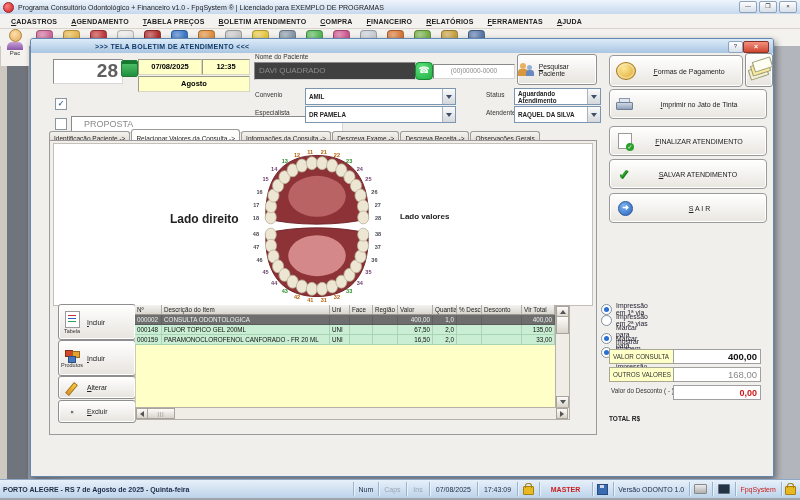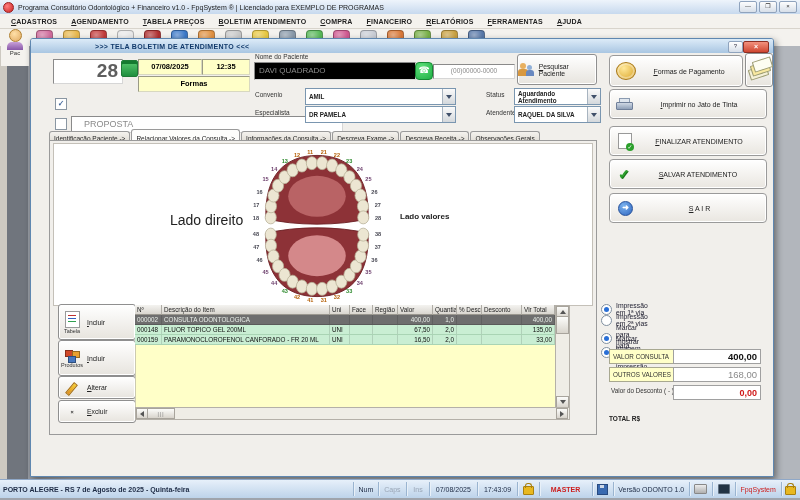--- a/index.html
+++ b/index.html
@@ -217,30 +217,30 @@
   <span class="xbtn" style="left:712px">×</span>
 
   <div class="abs sunken" style="left:22px;top:20px;width:64px;height:23px;text-align:right;
        font-size:19px;font-weight:bold;color:#5e5e5e;line-height:22px;padding-right:4px">28</div>
   <span class="cal" style="left:90px;top:21px"></span>
   <div class="abs yfield" style="left:107px;top:20px;width:62px;height:14px;font-size:7.5px;font-weight:bold;
        text-align:center;line-height:13px">07/08/2025</div>
   <div class="abs yfield" style="left:171px;top:20px;width:46px;height:14px;font-size:7.5px;font-weight:bold;
        text-align:center;line-height:13px">12:35</div>
   <div class="abs yfield" style="left:107px;top:37px;width:110px;height:14px;font-size:7.5px;font-weight:bold;
-       text-align:center;line-height:13px">Formas</div>
+       text-align:center;line-height:13px">Agosto</div>
 
   <span class="cb" style="left:24px;top:59px" id="cb-boletim">✓</span>
   <span class="cb" style="left:24px;top:79px" id="cb-proposta"></span>
   <div class="abs sunken" style="left:40px;top:77px;width:258px;height:15px;font-size:9px;color:#8a8a8a;
        line-height:14px;padding-left:12px">PROPOSTA</div>
 
   <span class="abs lbl" style="left:224px;top:14px">Nome do Paciente</span>
   <div class="abs sunken" style="left:223px;top:23px;width:156px;height:16px;font-size:8px;color:#8c8c8c;
-       line-height:15px;padding-left:4px;background:#000000">DAVI QUADRADO</div>
+       line-height:15px;padding-left:4px;background:#404040">DAVI QUADRADO</div>
   <span class="whats" style="left:384px;top:23px">☎</span>
   <div class="abs sunken" style="left:402px;top:25px;width:80px;height:13px;font-size:6.5px;color:#8a8a8a;
        text-align:center;line-height:12px">(00)00000-0000</div>
   <div class="abs btn3d" style="left:486px;top:15px;width:78px;height:29px">
     <span class="people">
       <b style="left:2px;top:1px;width:6px;height:6px;background:#e8b060"></b>
       <u style="left:0;top:7px;width:10px;height:7px;background:#d89840"></u>
       <b style="left:9px;top:3px;width:5px;height:5px;background:#90b0d8"></b>
       <u style="left:8px;top:8px;width:8px;height:6px;background:#6888c0"></u>
     </span>
@@ -339,21 +339,21 @@
           <text x="141.1228816642814" y="63.20889521035939" text-anchor="middle" font-size="6" font-weight="bold" fill="#6b3d6b" class="chart-num">34</text>
           <ellipse cx="136.9335283972712" cy="43.41050789081146" rx="6" ry="7" fill="#ece6d2" stroke="#b5ae94" stroke-width="0.8"></ellipse>
           <text x="150.352257484398" y="51.94617631099179" text-anchor="middle" font-size="6" font-weight="bold" fill="#6b3d6b" class="chart-num">35</text>
           <ellipse cx="141.88434684610723" cy="32.7639866626831" rx="6" ry="7" fill="#ece6d2" stroke="#b5ae94" stroke-width="0.8"></ellipse>
           <text x="156.88733783686155" y="38.93376147661268" text-anchor="middle" font-size="6" font-weight="bold" fill="#4a4a55" class="chart-num">36</text>
           <ellipse cx="144.55304910036995" cy="21.204120134507676" rx="6" ry="7" fill="#ece6d2" stroke="#b5ae94" stroke-width="0.8"></ellipse>
           <text x="160.4100248124883" y="24.80503571995383" text-anchor="middle" font-size="6" font-weight="bold" fill="#4a4a55" class="chart-num">37</text>
           <ellipse cx="144.8097349045873" cy="9.293589891626453" rx="6" ry="7" fill="#ece6d2" stroke="#b5ae94" stroke-width="0.8"></ellipse>
           <text x="160.7488500740552" y="10.247720978654556" text-anchor="middle" font-size="6" font-weight="bold" fill="#4a4a55" class="chart-num">38</text>
         </svg>
-      <span class="abs" style="left:116px;top:68px;font-size:14px;font-weight:normal;color:#222">Lado direito</span>
+      <span class="abs" style="left:116px;top:68px;font-size:12px;font-weight:bold;color:#222">Lado direito</span>
       <span class="abs" style="left:346px;top:68px;font-size:8px;font-weight:bold;color:#222">Lado valores</span>
     </div>
 
     <div class="abtn" style="top:163px;height:34px">
       <span class="ic">
         <span class="doc"></span>
           <span>Tabela</span>
       </span>
       <span class="cap accel">Incluir</span>
     </div>

